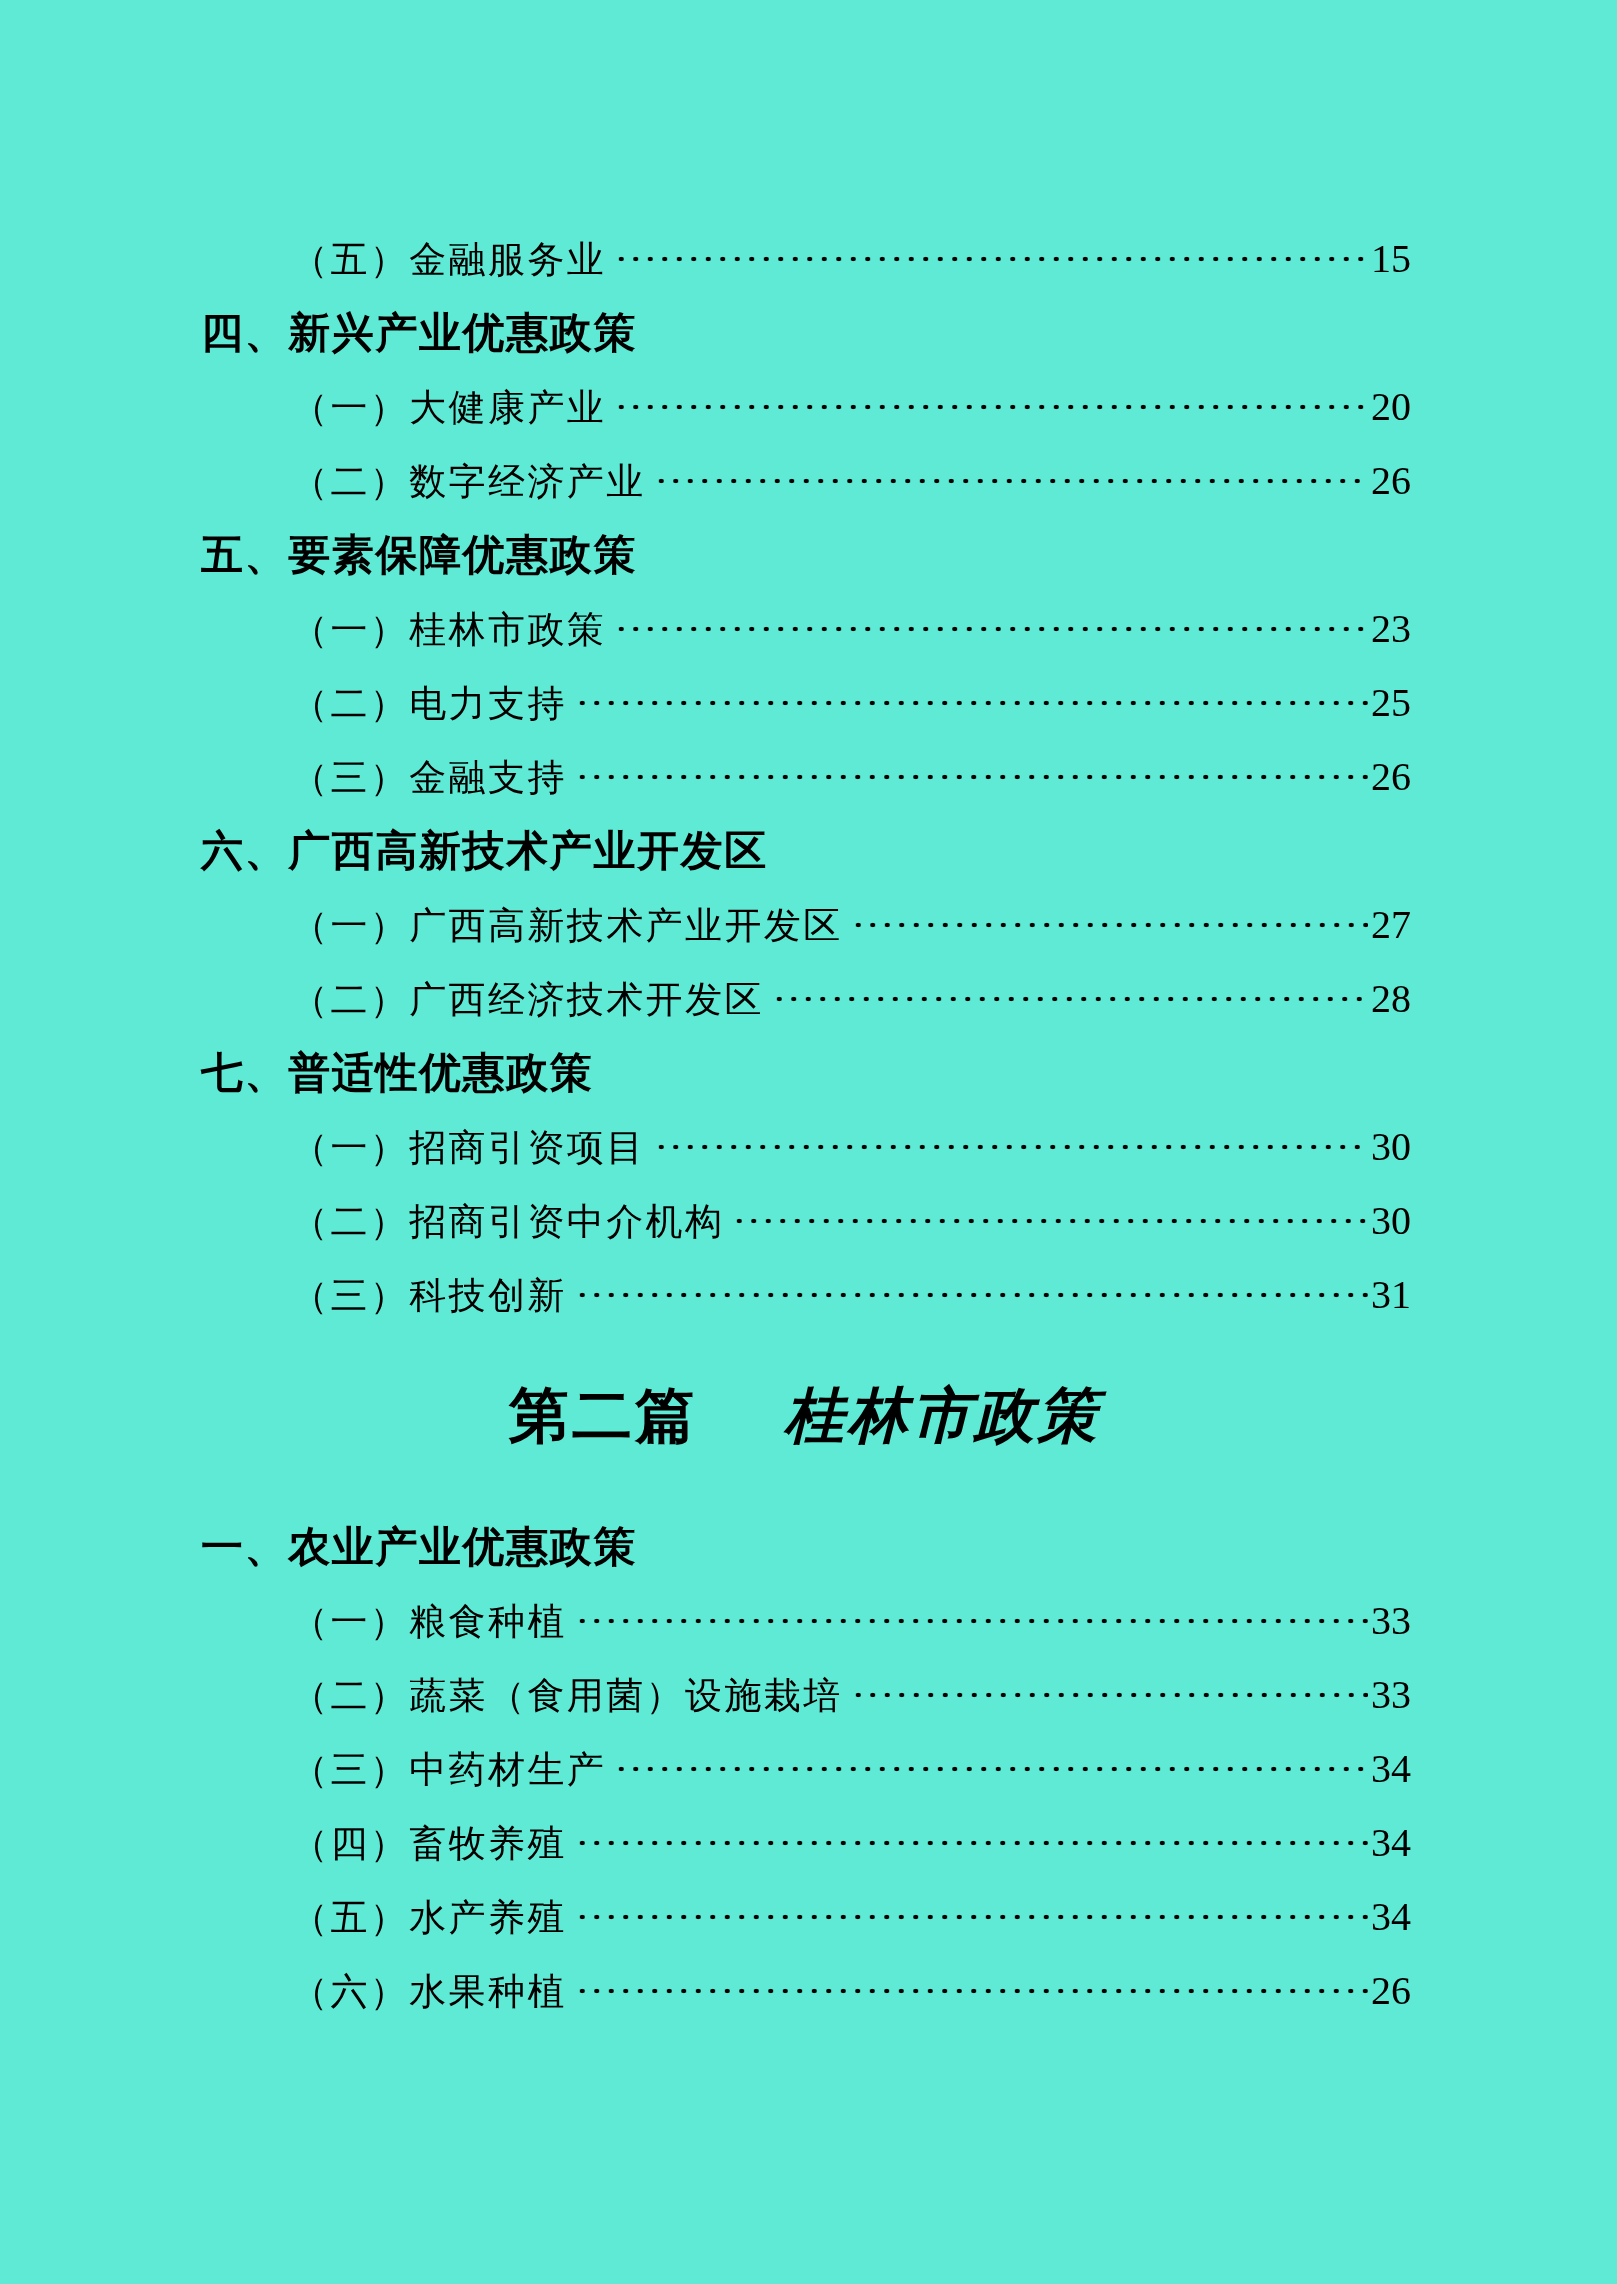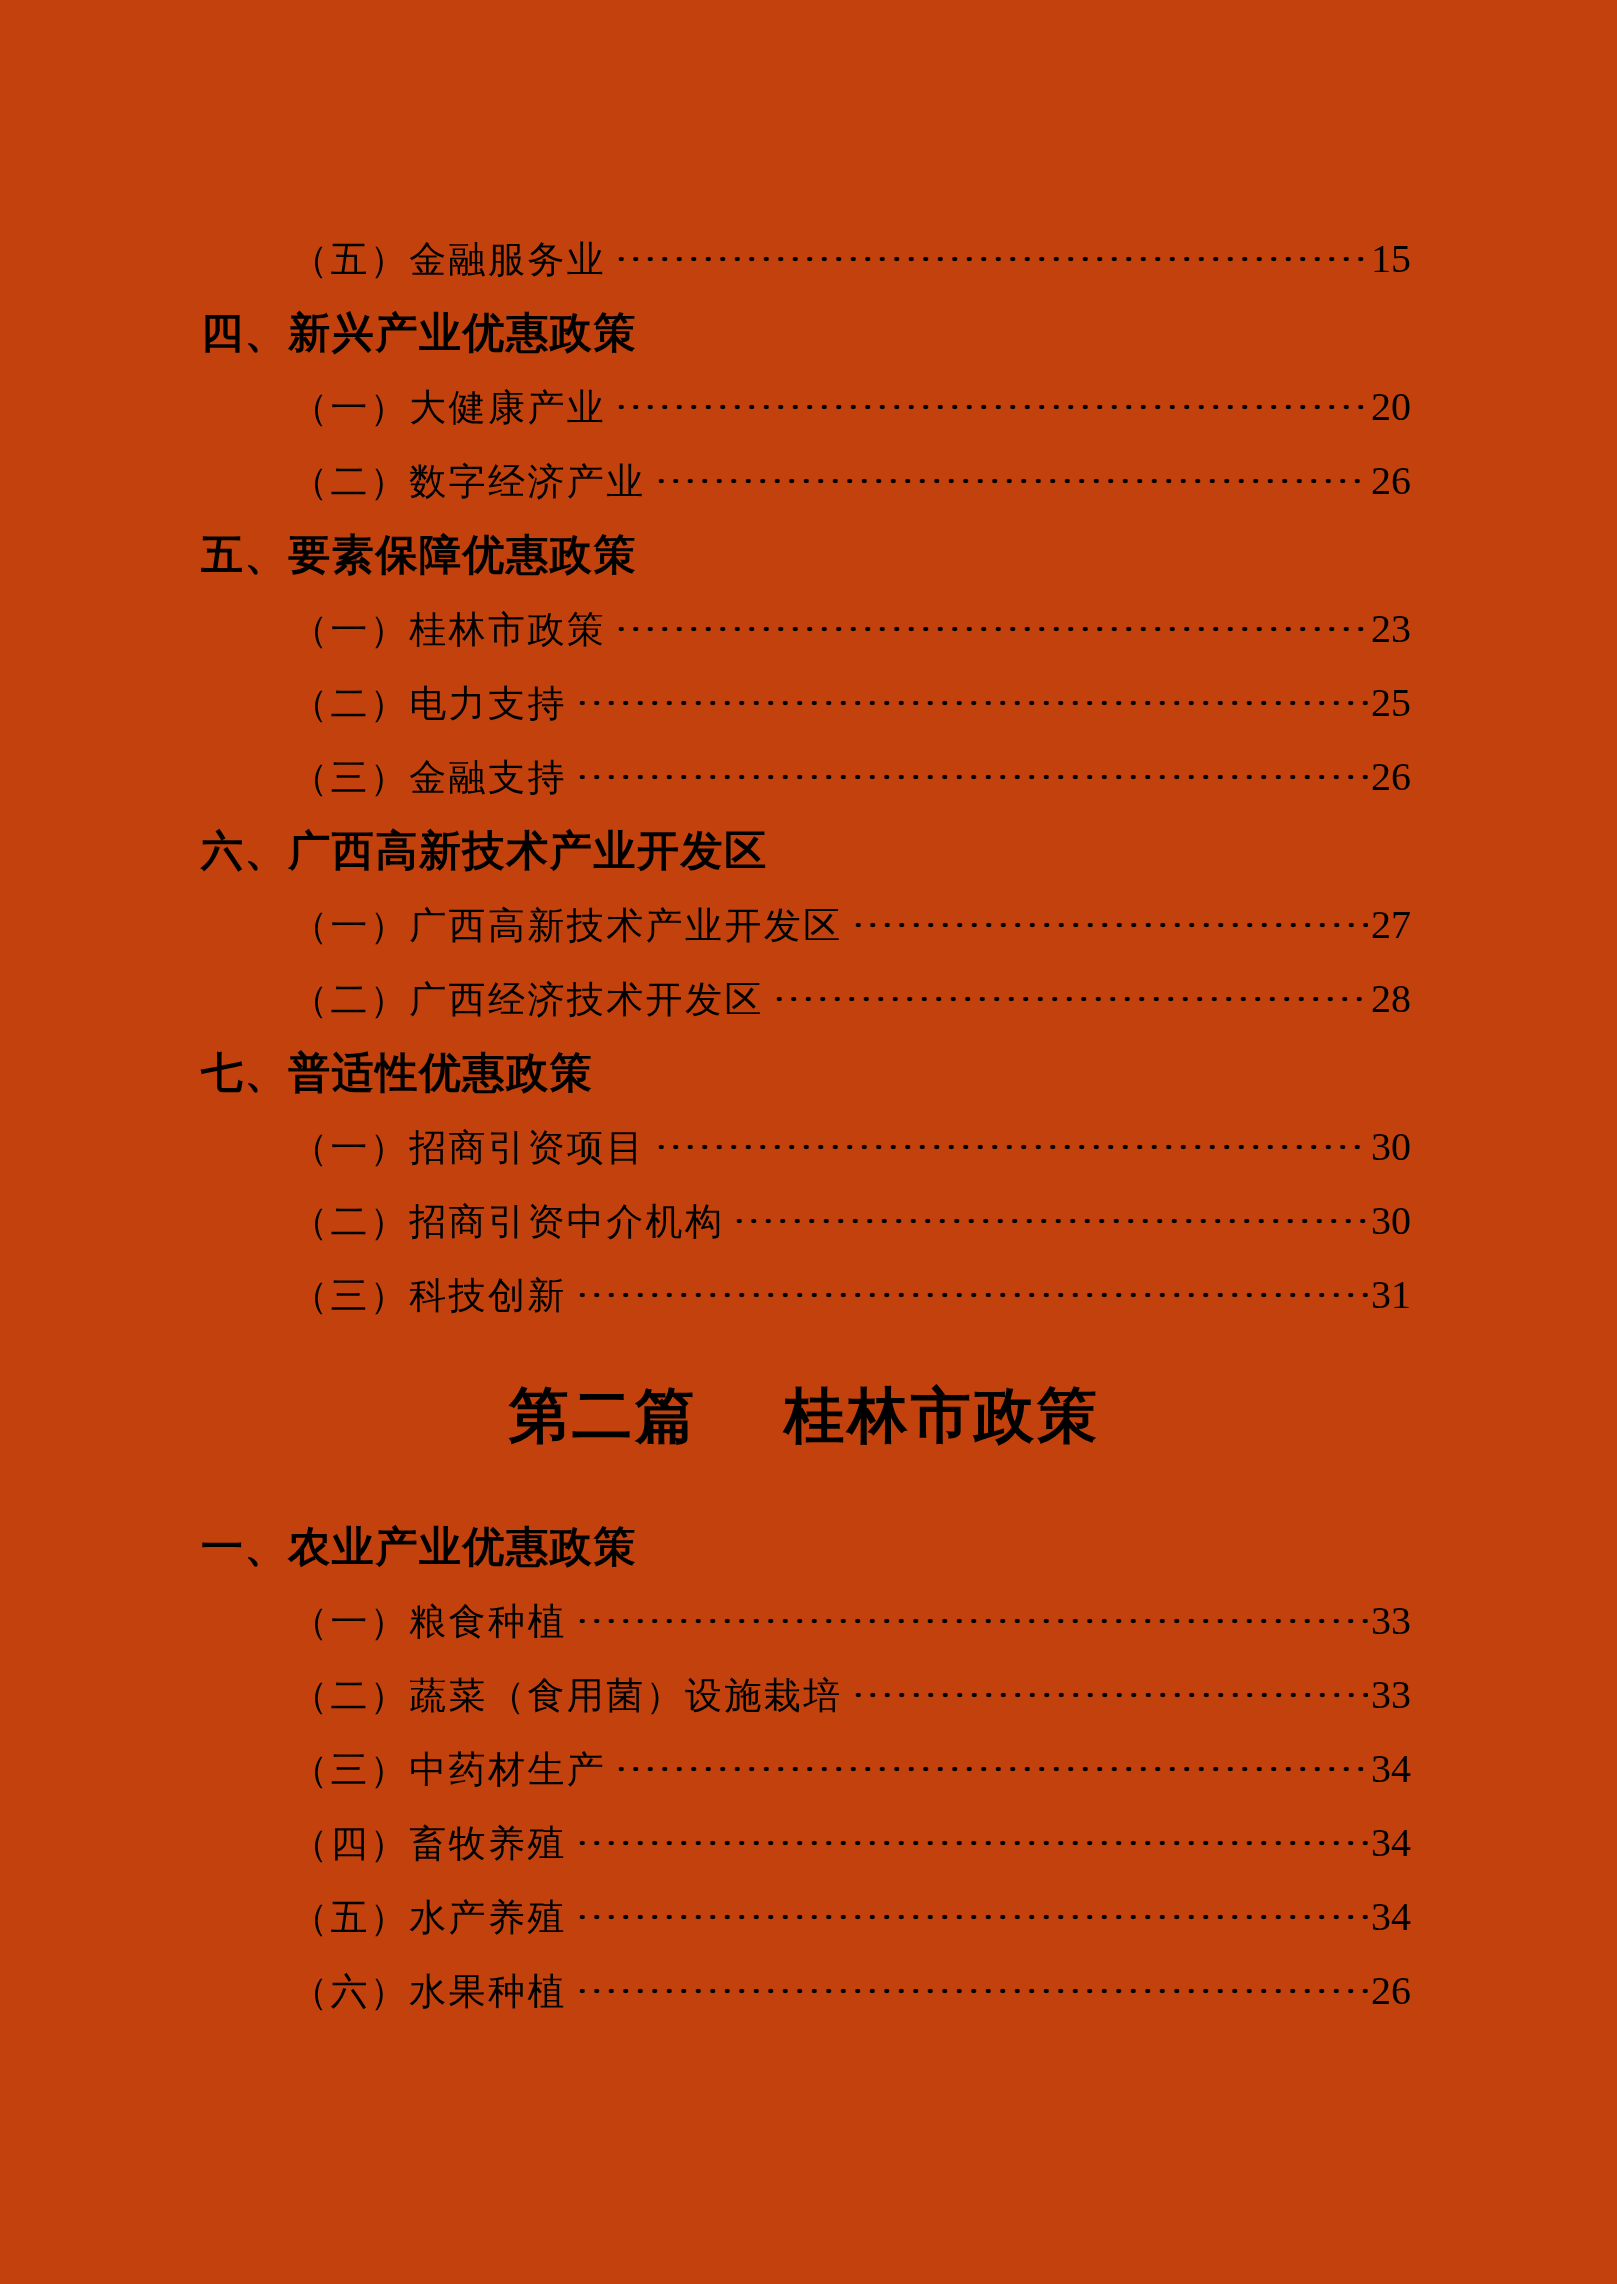--- a/index.html
+++ b/index.html
@@ -1,19 +1,19 @@
 <!DOCTYPE html>
 <html lang="zh" style="font-size:13px"><head>
 <meta charset="utf-8">
 <style>
   html,body{margin:0;padding:0;background:#e8e8e8;}
   .page{
     position:relative;
     width:1618px;height:2284px;
-    background:#c2410c;
+    background:#5eead4;
     overflow:hidden;
     margin:0 auto;
     color:#000;
     font-kerning:none;
   }
   .content{
     position:absolute;
     left:193px;top:222px;
     width:1223px; 
   }
@@ -64,21 +64,21 @@
   .row.chapter{
     height:89px;
     margin:39px 0 50px 0;
     justify-content:center;
     font-family:"Liberation Serif",serif;
     font-weight:700;
     font-size:60px;
     line-height:1;
     letter-spacing:3.2px;
   }
-  .row.chapter .chapter-name{margin-left:86px;}
+  .row.chapter .chapter-name{margin-left:86px;font-style:italic;}
 </style>
 </head>
 <body>
 
 <div class="page">
   <div class="content" id="toc-container">
       <div class="row sub">
         <span class="label">（五）金融服务业</span>
         <span class="leader"></span>
         <span class="num">15</span>

